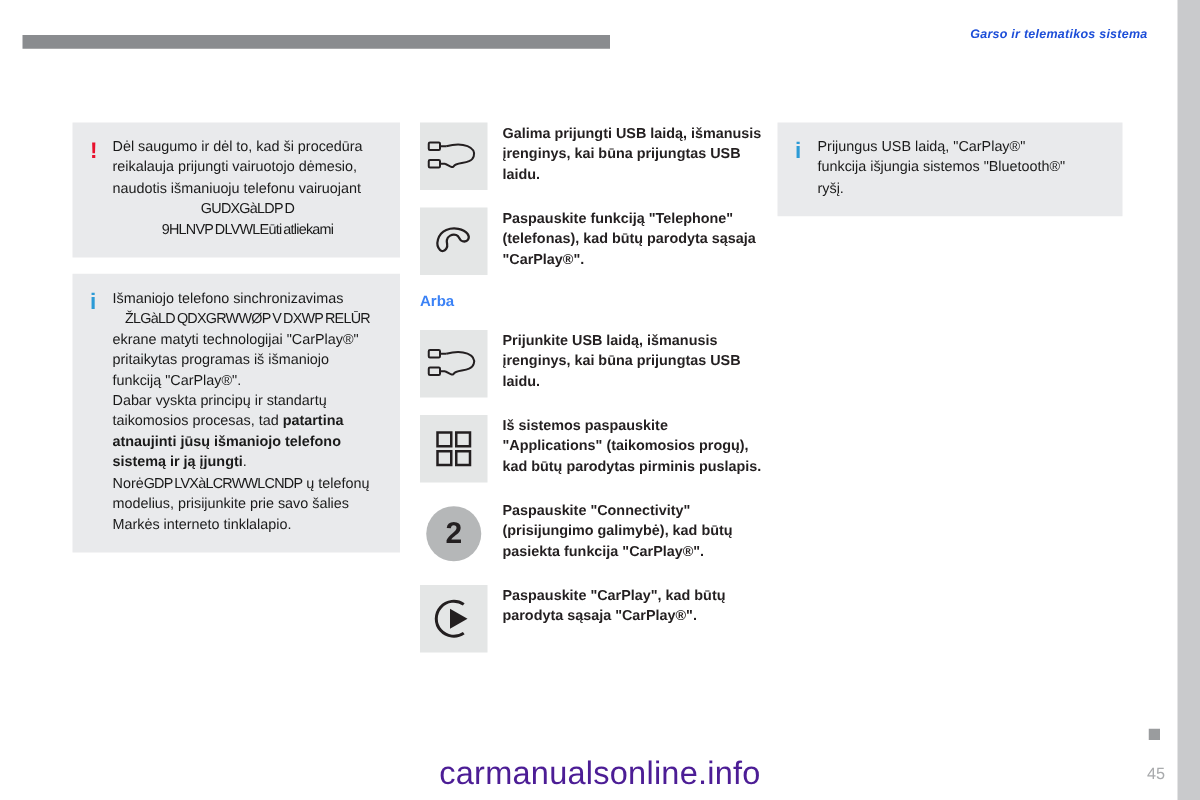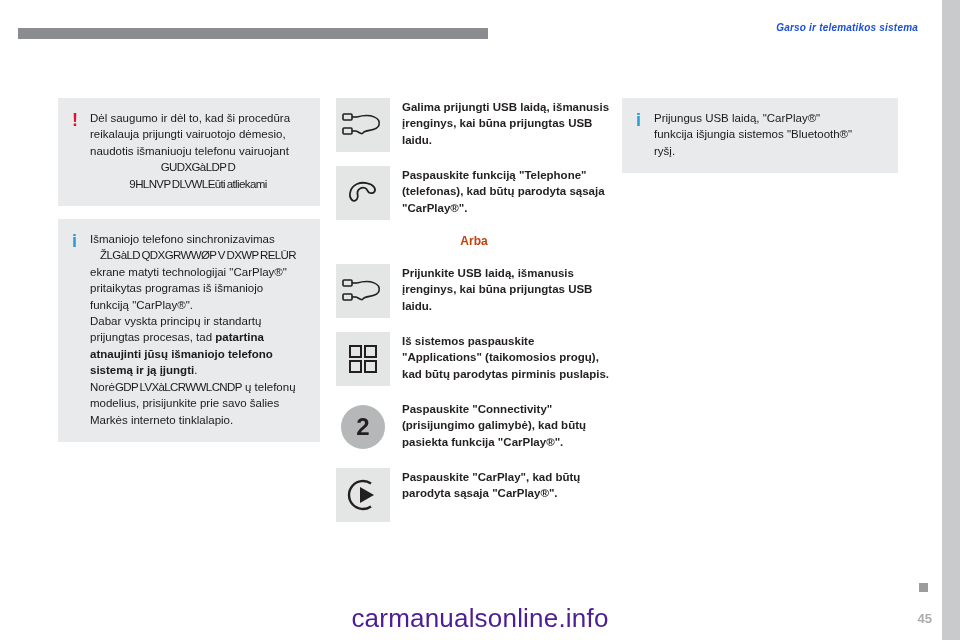--- a/index.html
+++ b/index.html
@@ -135,40 +135,39 @@
     display: flex;
     align-items: center;
     justify-content: center;
     font-size: 24px;
     font-weight: bold;
   }
 
   .or-label {
     font-size: 12px;
     font-weight: bold;
-    color: #c2410c;
+    color: #3b82f6;
     margin: 4px 0 16px 0;
-    text-align: center;
   }
 
   
   .footer-mark {
     position: absolute;
     right: 32px;
     bottom: 48px;
     width: 9px;
     height: 9px;
     background: #9a9c9e;
   }
   .page-number {
     position: absolute;
     right: 28px;
     bottom: 14px;
     font-size: 13px;
-    font-weight: bold;
+    font-weight: normal;
     color: #a9abad;
     text-align: right;
   }
   .edge-strip {
     position: absolute;
     right: 0;
     top: 0;
     width: 18px;
     height: 640px;
     background: #c9cacc;
@@ -209,21 +208,21 @@
   <div class="callout">
     <div class="callout-row">
       <div class="callout-mark mark-info">i</div>
       <div class="callout-text">
         <p>Išmaniojo telefono sinchronizavimas</p>
         <p class="garbled">ŽLGàLD QDXGRWWØP V DXWP RELŪR</p>
         <p>ekrane matyti technologijai "CarPlay®"</p>
         <p>pritaikytas programas iš išmaniojo</p>
         <p>funkciją "CarPlay®".</p>
         <p>Dabar vyskta principų ir standartų</p>
-        <p><span>prijungtas procesas, tad </span><b>patartina atnaujinti jūsų išmaniojo telefono sistemą ir ją įjungti</b><span>.</span></p>
+        <p><span>taikomosios procesas, tad </span><b>patartina atnaujinti jūsų išmaniojo telefono sistemą ir ją įjungti</b><span>.</span></p>
         <p><span>Norė</span><span class="garbled">GDP LVXàLCRWWLCNDP</span><span> ų telefonų modelius, prisijunkite prie savo šalies Markės interneto tinklalapio.</span></p>
       </div>
     </div>
   </div>
 
 </div>
 
 <div class="col-mid">
 
   <div class="step">

